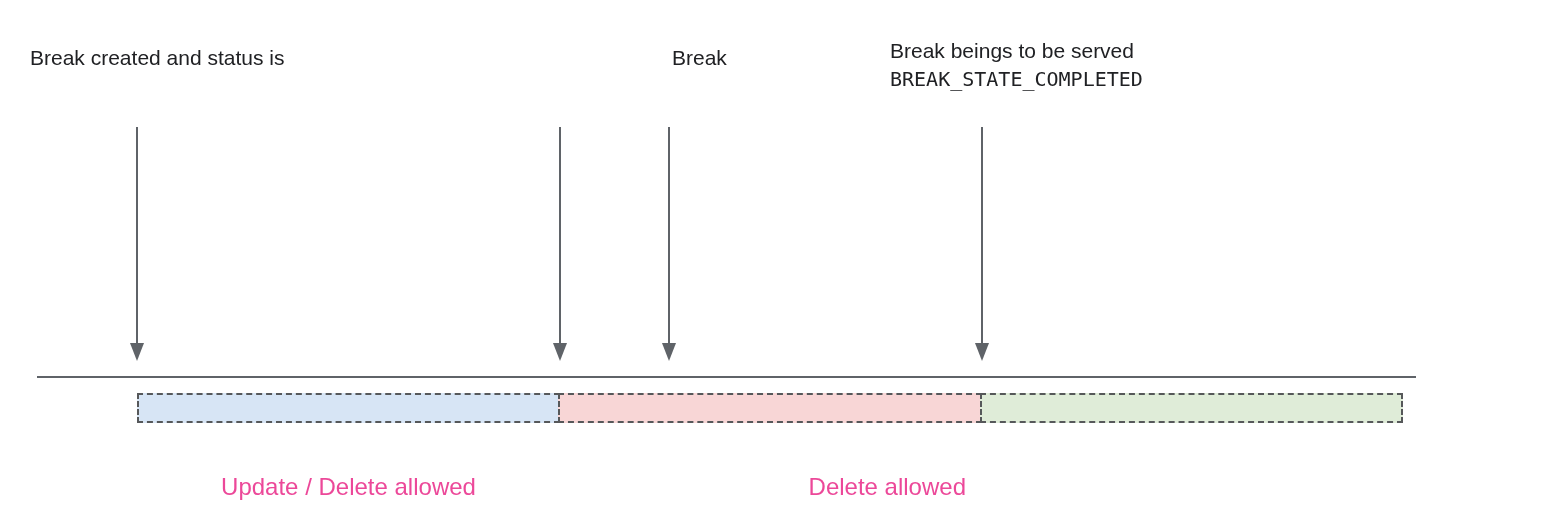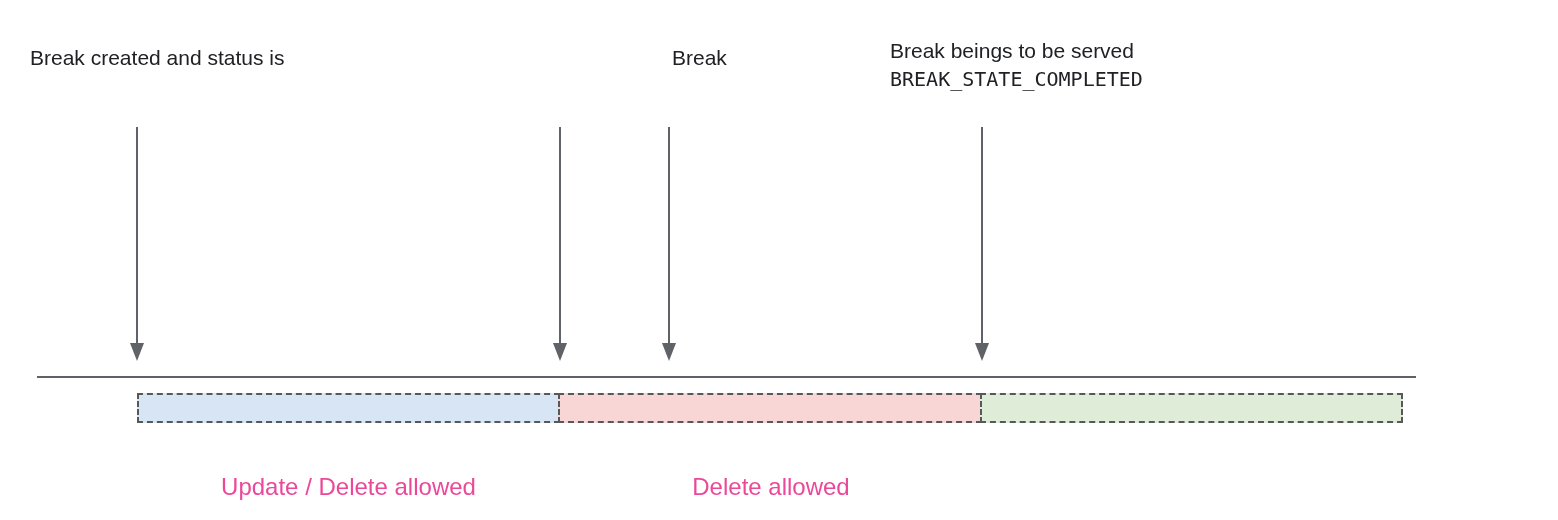--- a/index.html
+++ b/index.html
@@ -108,21 +108,21 @@
   .seglabel {
     position: absolute;
     top: 459px;
     font-size: 24px;
     line-height: 26px;
     color: #ec4899;
     text-align: center;
     margin-top: 15px;
   }
   .seglabel.l0 { left: 137px; width: 423px; }
-  .seglabel.l1 { left: 560px; width: 422px; }
+  .seglabel.l1 { left: 544px; width: 422px; text-align: right; }
   .seglabel.l2 { left: 982px; width: 423px; }
 </style>
 </head>
 <body>
 
 <div class="canvas">
 
   <div class="ann" style="left:30px; top:44px;">
     <div class="sans">Break created and status is</div>
   </div>

